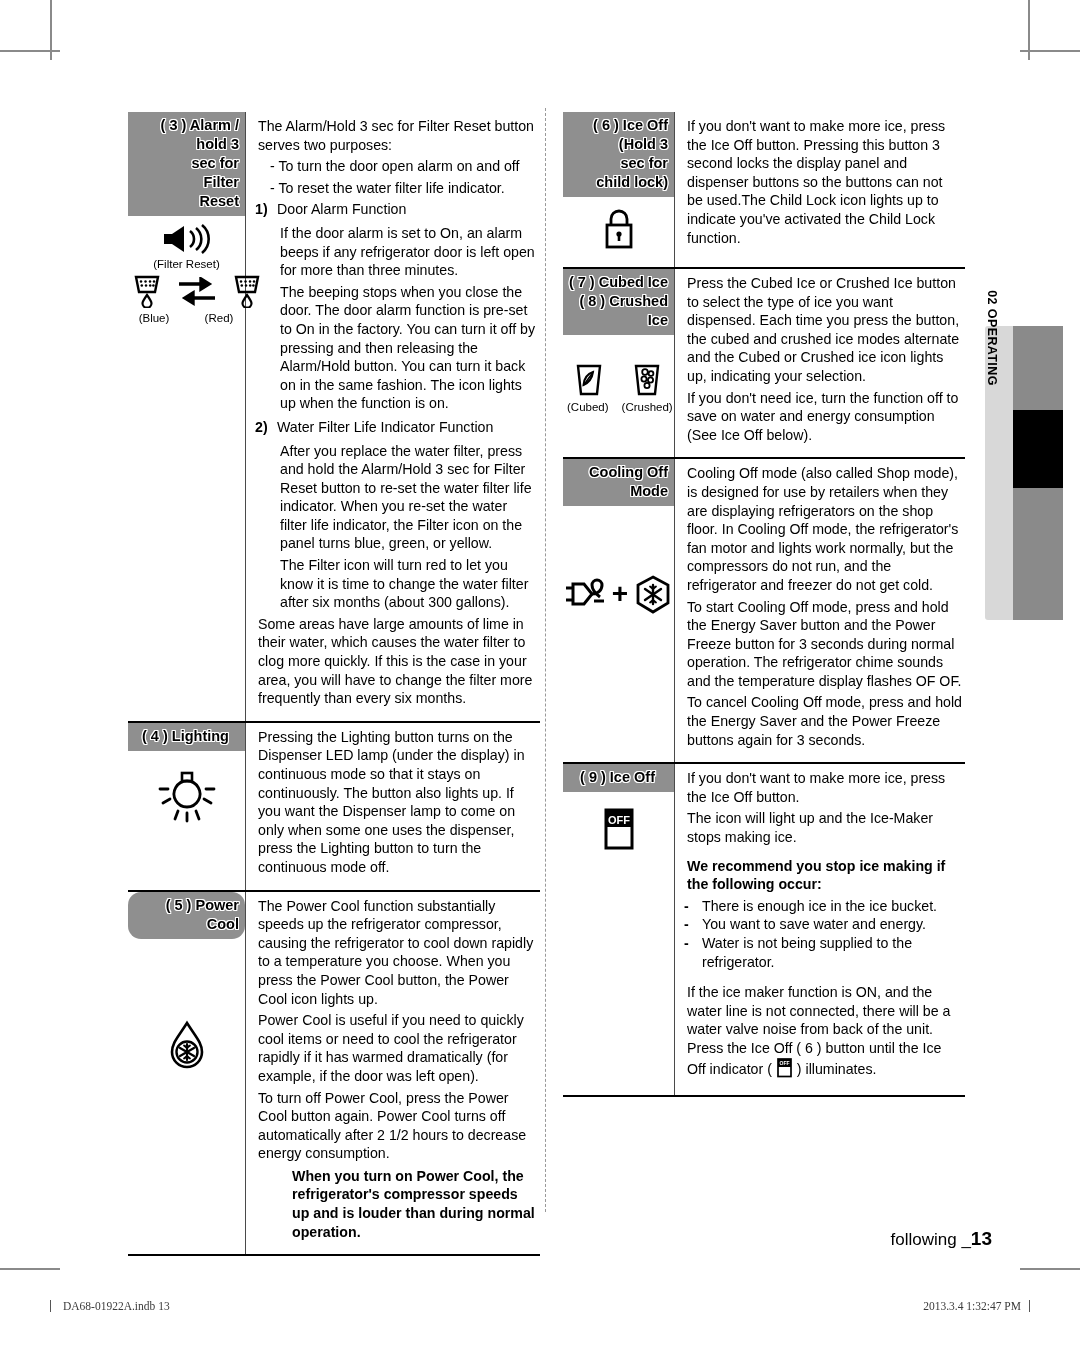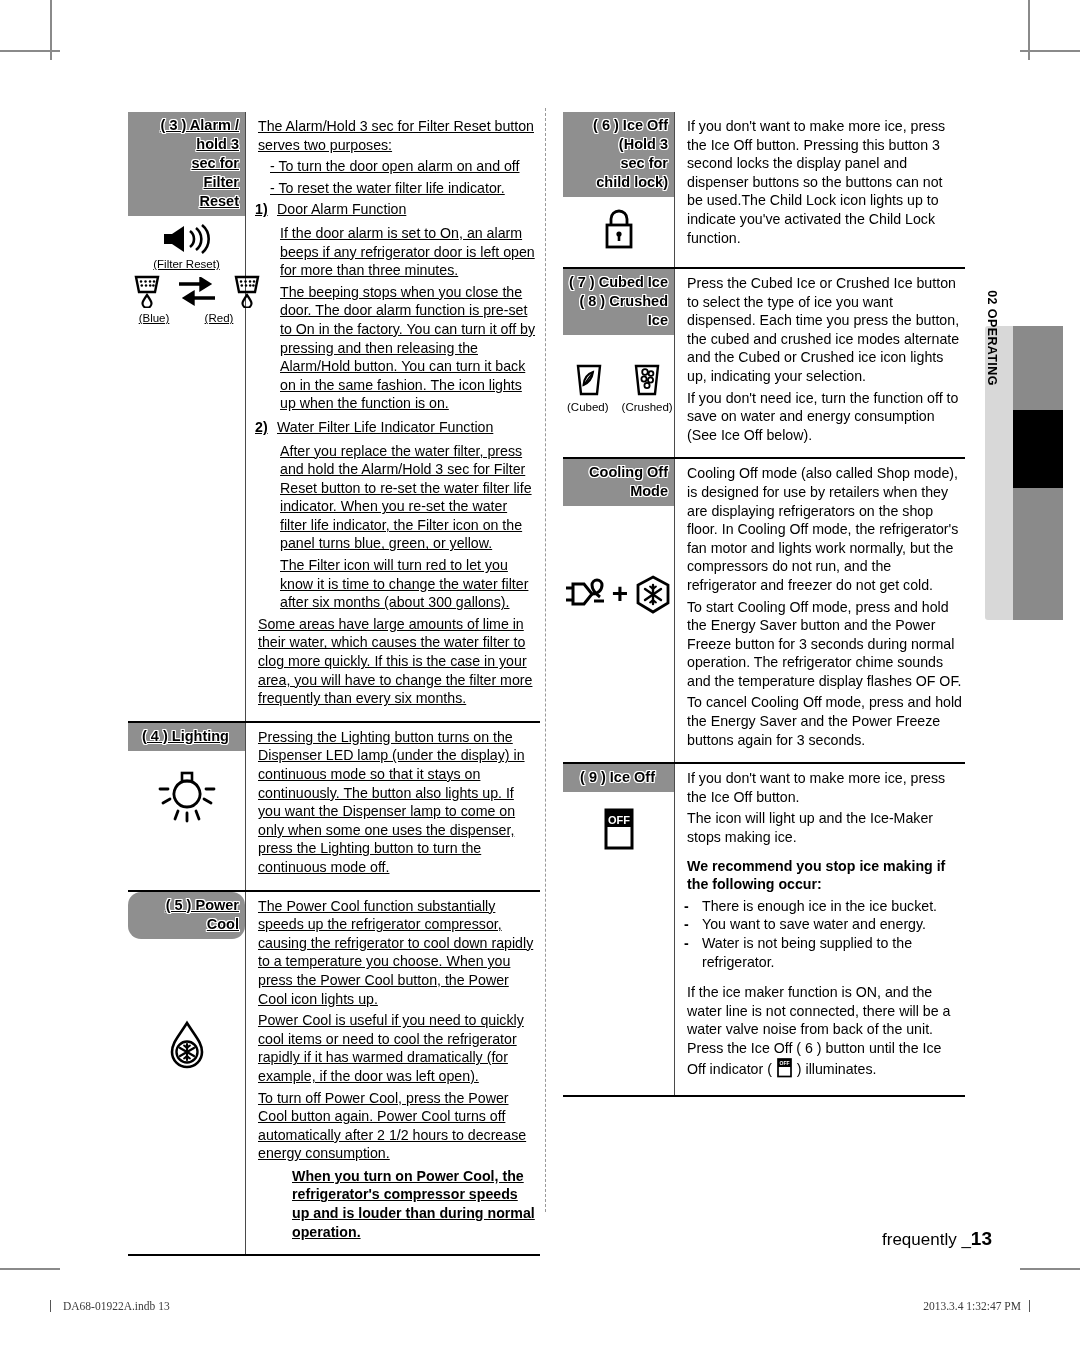--- a/index.html
+++ b/index.html
@@ -31,21 +31,21 @@
   .page {
     position: absolute;
     left: 0; top: 0;
     width: 1080px; height: 1347px;
   }
 
   .col {
     position: absolute;
     top: 112px;
   }
-  .col-left  { left: 128px; width: 412px; text-decoration: underline; }
+  .col-left  { left: 128px; width: 412px; }
   .col-right { left: 563px; width: 402px; }
 
   
   .col-divider {
     position: absolute;
     left: 545px;
     top: 108px;
     width: 0;
     height: 1104px;
     border-left: 1px dashed #999;
@@ -514,21 +514,21 @@
 
   </div>
 
   <div class="side-bar"></div>
   <div class="side-bar-active"></div>
   <div class="side-tab">
     <span>02  OPERATING</span>
   </div>
 
   <div class="page-footer">
-    <span>frequently _</span><span class="pg-num">13</span>
+    <span>following _</span><span class="pg-num">13</span>
   </div>
 
   <div class="print-footer">
     <span>DA68-01922A.indb   13</span>
     <span class="right-mark">2013.3.4   1:32:47 PM</span>
   </div>
 
 </div>
 
 </body></html>

